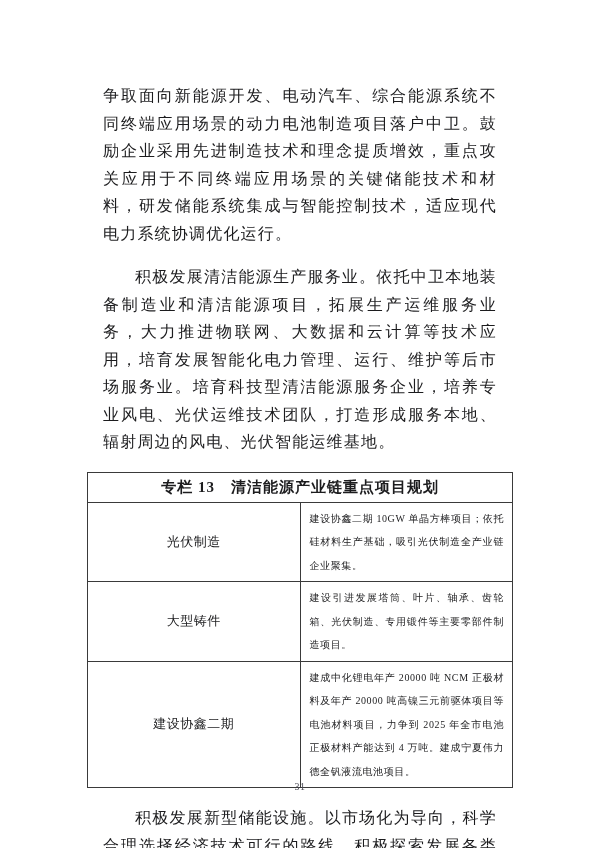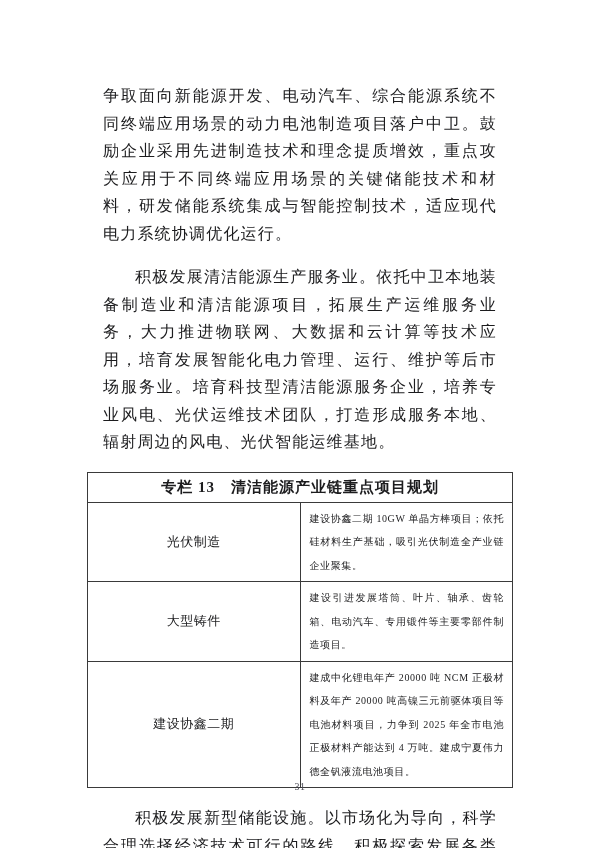--- a/index.html
+++ b/index.html
@@ -101,21 +101,21 @@
       <tbody>
         <tr>
           <th class="panel-title" colspan="2">专栏 13　清洁能源产业链重点项目规划</th>
         </tr>
         <tr>
           <td class="row-label">光伏制造</td>
           <td class="row-content">建设协鑫二期 10GW 单晶方棒项目；依托硅材料生产基础，吸引光伏制造全产业链企业聚集。</td>
         </tr>
         <tr>
           <td class="row-label">大型铸件</td>
-          <td class="row-content">建设引进发展塔筒、叶片、轴承、齿轮箱、电动汽车、专用锻件等主要零部件制造项目。</td>
+          <td class="row-content">建设引进发展塔筒、叶片、轴承、齿轮箱、光伏制造、专用锻件等主要零部件制造项目。</td>
         </tr>
         <tr>
           <td class="row-label">建设协鑫二期</td>
           <td class="row-content">建成中化锂电年产 20000 吨 NCM 正极材料及年产 20000 吨高镍三元前驱体项目等电池材料项目，力争到 2025 年全市电池正极材料产能达到 4 万吨。建成宁夏伟力德全钒液流电池项目。</td>
         </tr>
       </tbody>
     </table>
 
 
     <p class="body-par indent">

